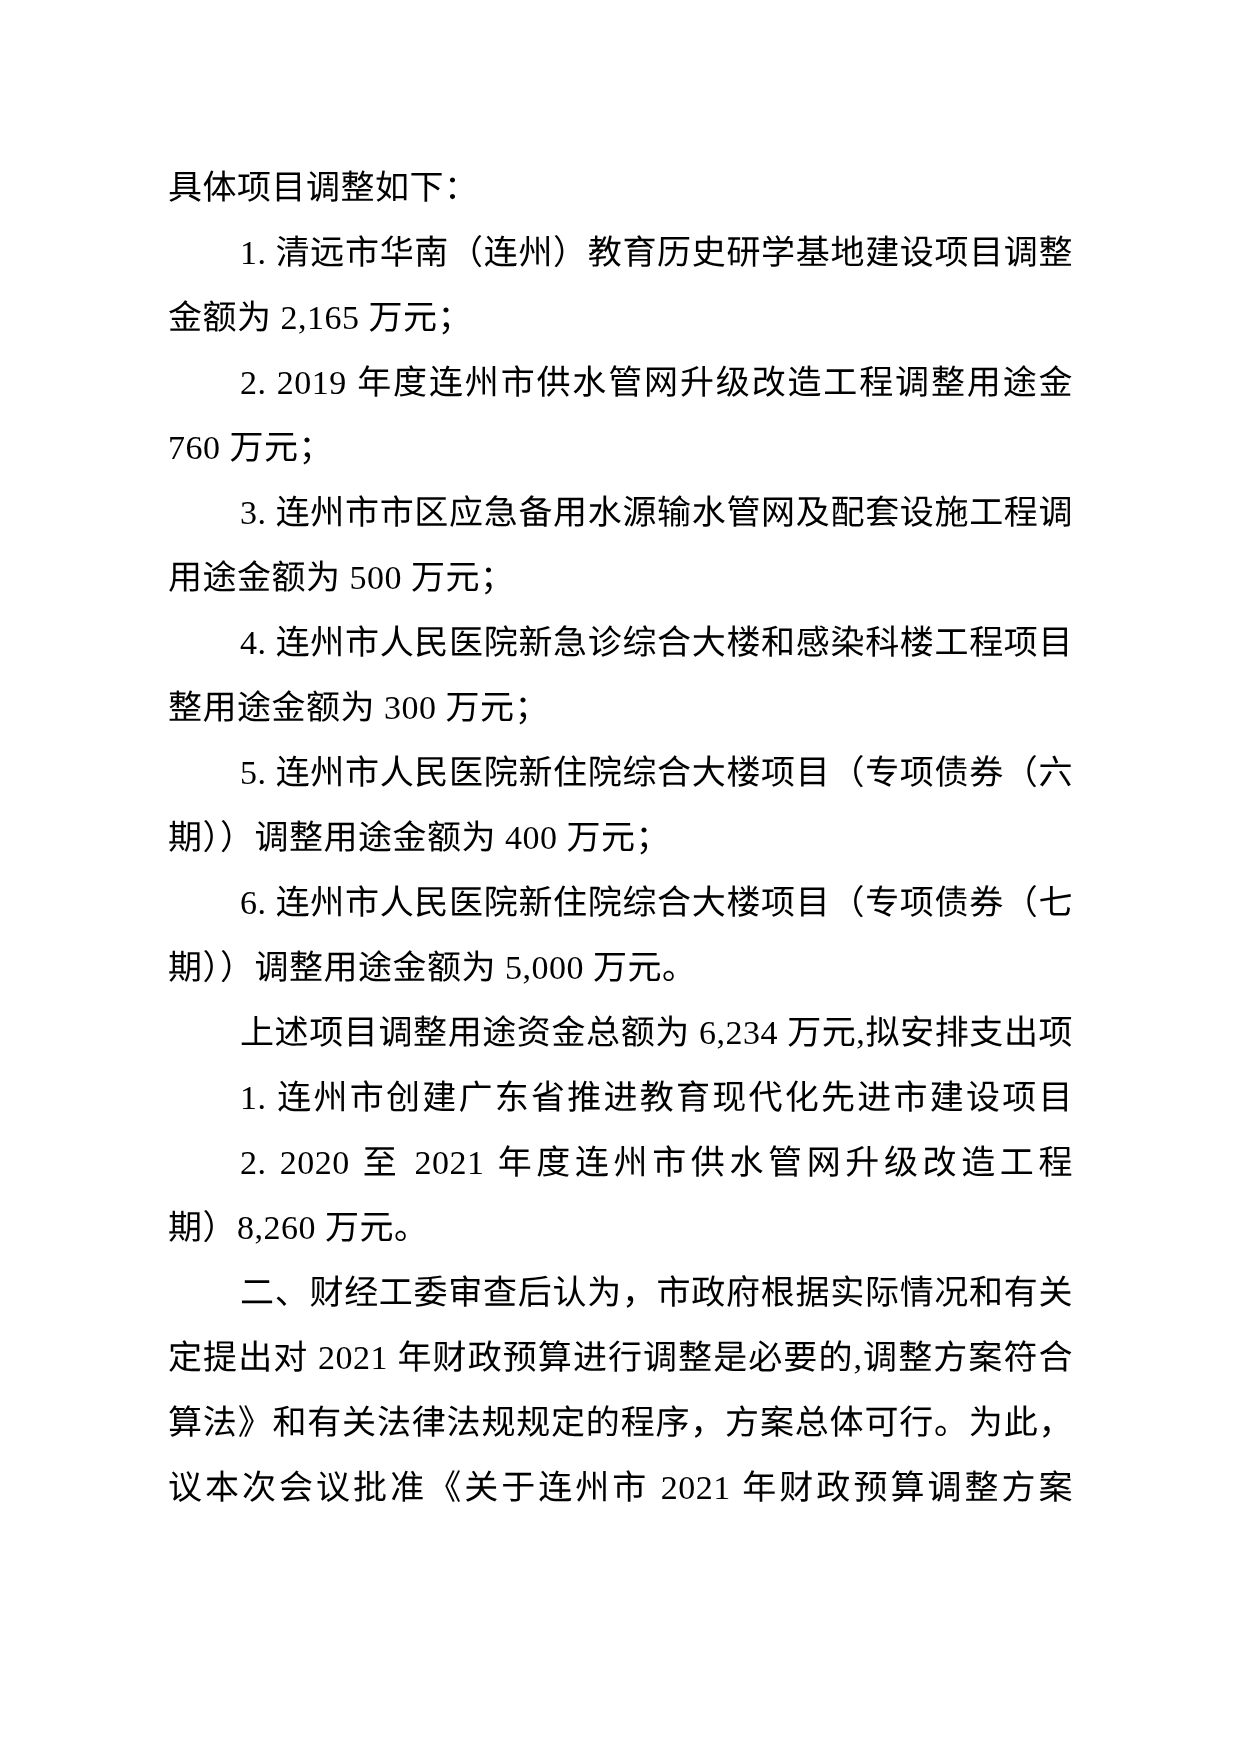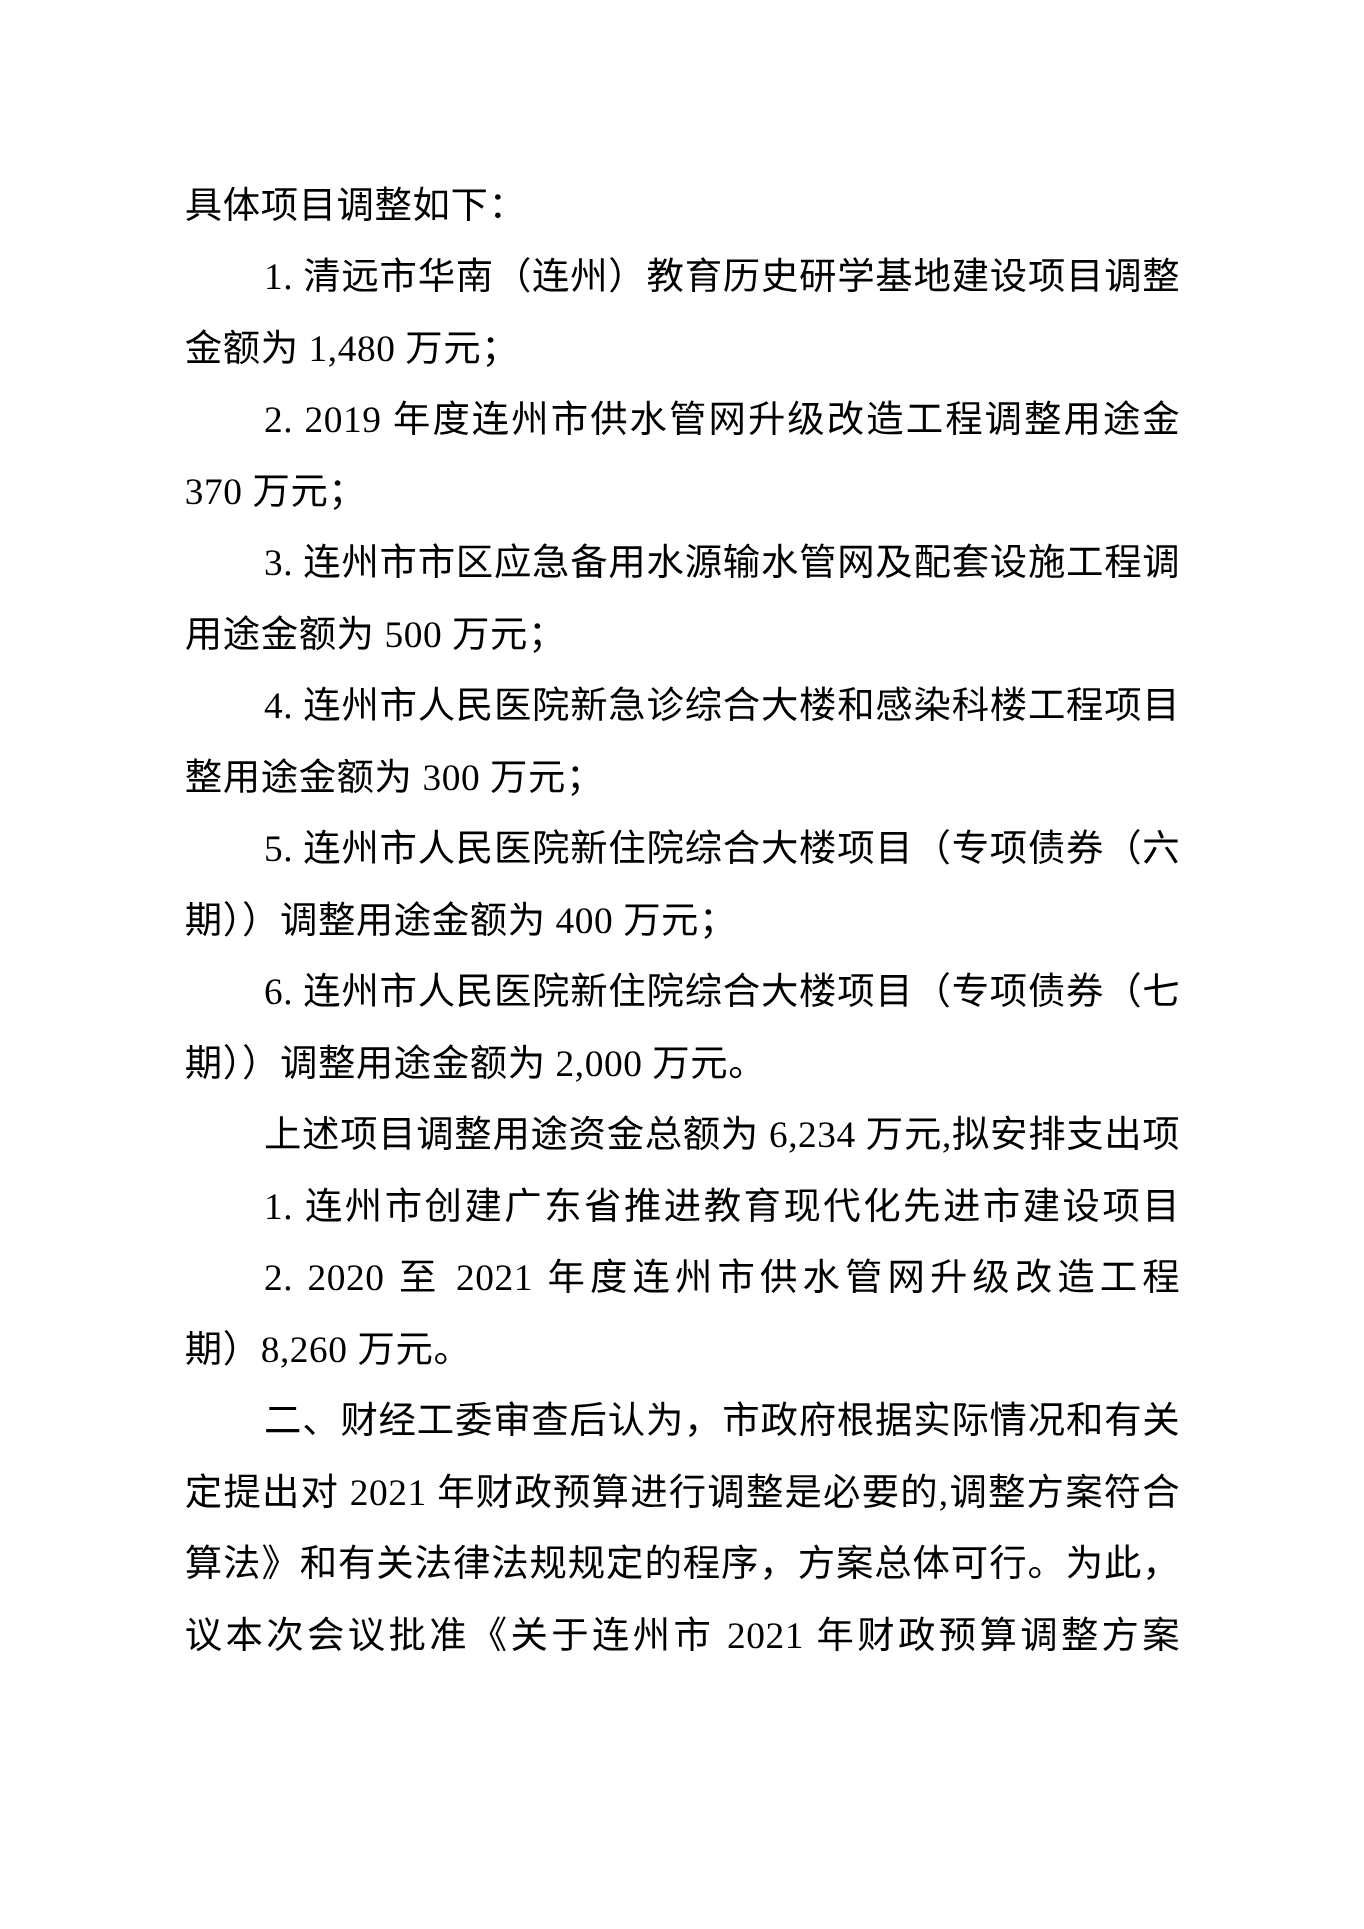--- a/index.html
+++ b/index.html
@@ -41,31 +41,31 @@
     text-indent: 72px;
   }
 </style>
 </head>
 <body>
 
 <div class="page">
   <div class="textblock">
     <div class="line end">具体项目调整如下：</div>
     <div class="line ind">1. 清远市华南（连州）教育历史研学基地建设项目调整用途</div>
-    <div class="line end">金额为 1,480 万元；</div>
+    <div class="line end">金额为 2,165 万元；</div>
     <div class="line ind">2. 2019 年度连州市供水管网升级改造工程调整用途金额为</div>
-    <div class="line end">370 万元；</div>
+    <div class="line end">760 万元；</div>
     <div class="line ind">3. 连州市市区应急备用水源输水管网及配套设施工程调整</div>
     <div class="line end">用途金额为 500 万元；</div>
     <div class="line ind">4. 连州市人民医院新急诊综合大楼和感染科楼工程项目调</div>
     <div class="line end">整用途金额为 300 万元；</div>
     <div class="line ind">5. 连州市人民医院新住院综合大楼项目（专项债券（六十七</div>
     <div class="line end">期））调整用途金额为 400 万元；</div>
     <div class="line ind">6. 连州市人民医院新住院综合大楼项目（专项债券（七十六</div>
-    <div class="line end">期））调整用途金额为 2,000 万元。</div>
+    <div class="line end">期））调整用途金额为 5,000 万元。</div>
     <div class="line ind">上述项目调整用途资金总额为 6,234 万元,拟安排支出项目：</div>
     <div class="line ind">1. 连州市创建广东省推进教育现代化先进市建设项目</div>
     <div class="line ind">2. 2020 至 2021 年度连州市供水管网升级改造工程（一、二</div>
     <div class="line end">期）8,260 万元。</div>
     <div class="line ind">二、财经工委审查后认为，市政府根据实际情况和有关规</div>
     <div class="line">定提出对 2021 年财政预算进行调整是必要的,调整方案符合《预</div>
     <div class="line">算法》和有关法律法规规定的程序，方案总体可行。为此，建</div>
     <div class="line">议本次会议批准《关于连州市 2021 年财政预算调整方案（草案）</div>
   </div>
 </div>

